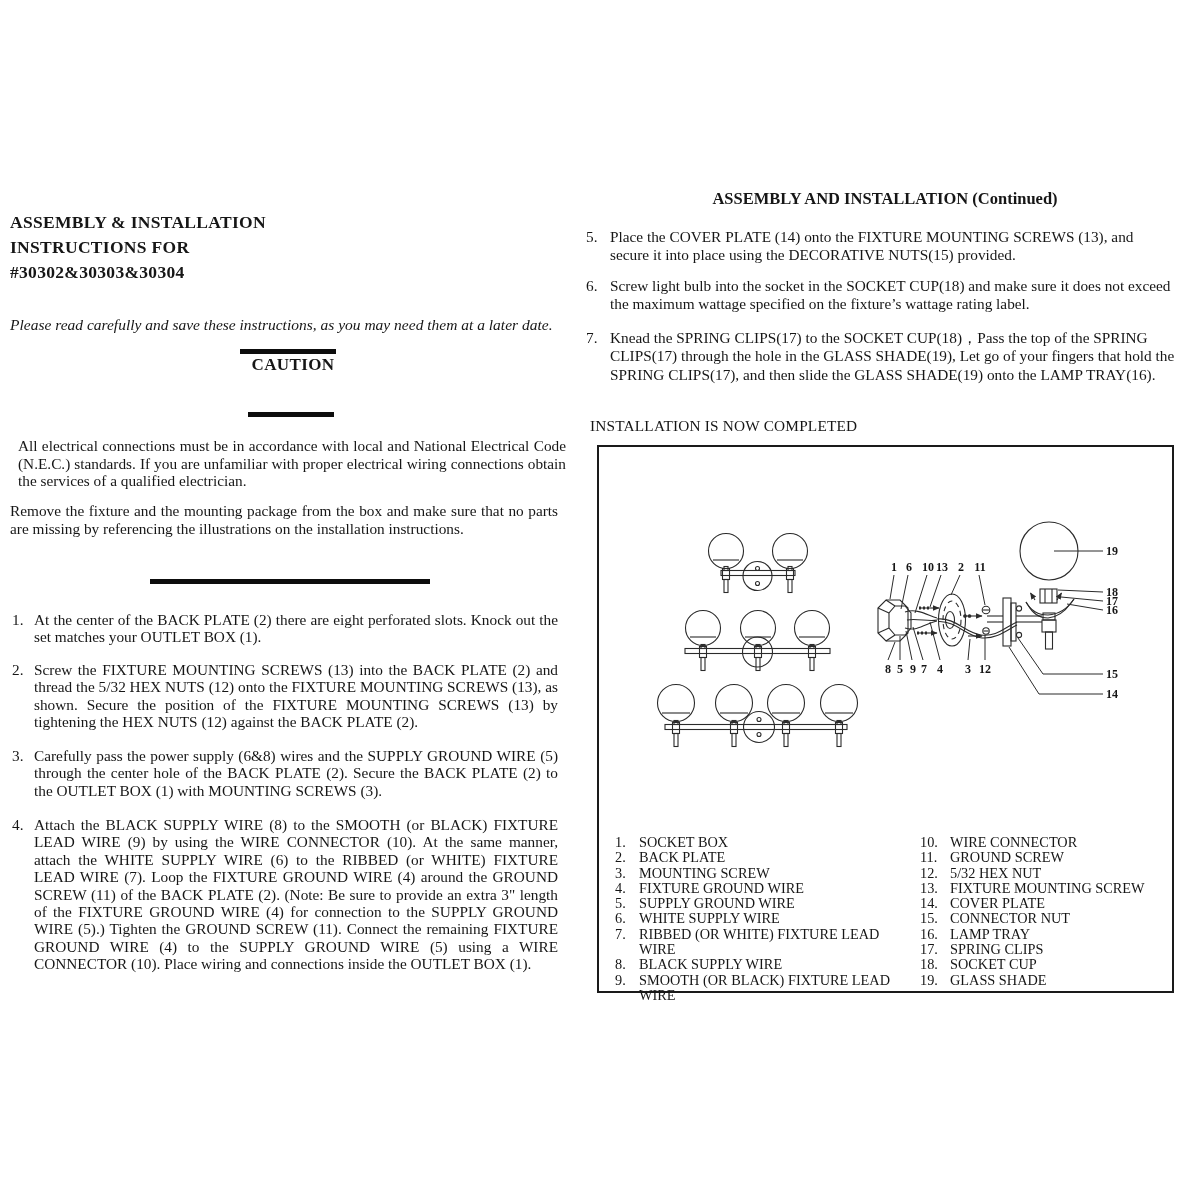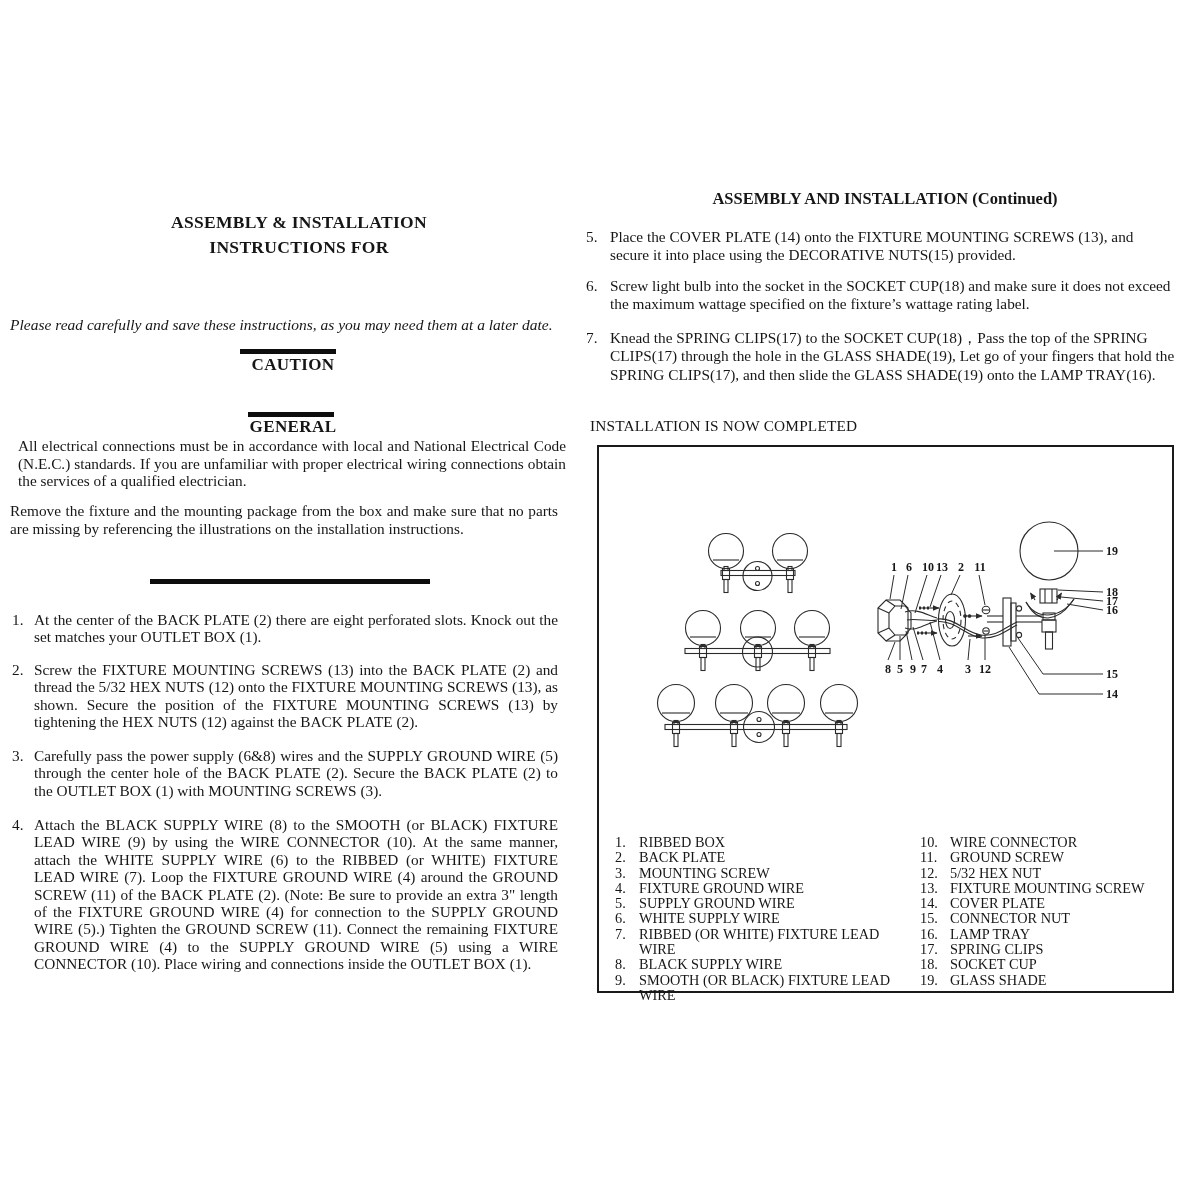--- a/index.html
+++ b/index.html
@@ -3,21 +3,21 @@
 <meta charset="utf-8">
 <style>
   html,body { margin:0; padding:0; background:#e8e8e8; }
   .page {
     position:relative; width:1200px; height:1200px; background:#ffffff;
     color:#161616; font-family:"Liberation Serif","DejaVu Serif",serif;
     overflow:hidden; margin:0 auto;
   }
   .abs { position:absolute; }
   
-  .doc-title { left:10px; top:210px; width:578px; text-align:center;
+  .doc-title { left:10px; top:210px; width:578px; text-align:left;
     font-weight:bold; font-size:17.5px; line-height:25px; letter-spacing:0.3px; }
   .intro { left:10px; top:316px; width:556px; font-style:italic; font-size:15.5px; line-height:18.5px;font-family:Liberation Serif, serif; }
   .bar { background:#0d0d0d; height:4.5px; }
   .bar-caution { left:240px; top:349px; width:96px; }
   .head { text-align:center; font-weight:bold; font-size:17px; letter-spacing:0.4px; }
   .head-caution { left:10px; top:355px; width:566px;text-align:center; }
   .para { font-size:15.3px; line-height:17.5px; }
   .p-caution { left:10px; top:378px; width:548px; }
   .bar-general { left:248px; top:412px; width:86px; }
   .head-general { left:10px; top:417px; width:566px; }
@@ -49,29 +49,29 @@
     font-size:12px; fill:#161616; stroke:none; }
 </style>
 </head>
 <body>
 
 <div class="page">
 
   <div class="abs doc-title">
     <div>ASSEMBLY &amp; INSTALLATION</div>
     <div>INSTRUCTIONS FOR</div>
+    <div>#30302&amp;30303&amp;30304</div>
   </div>
 
   <div class="abs intro">Please read carefully and save these instructions, as you may need them at a later date.</div>
 
   <div class="abs bar bar-caution"></div>
   <div class="abs head head-caution">CAUTION</div>
 
   <div class="abs bar bar-general"></div>
-  <div class="abs head head-general">GENERAL</div>
   <div class="abs para p-general">All electrical connections must be in accordance with local and National Electrical Code (N.E.C.) standards.  If you are unfamiliar with proper electrical wiring connections obtain the services of a qualified electrician.</div>
   <div class="abs para p-remove">Remove the fixture and the mounting package from the box and make sure that no parts are missing by referencing the illustrations on the installation instructions.</div>
 
   <div class="abs bar bar-assembly"></div>
 
   <div class="abs step step-l s1">
     <span class="step-num">1.</span>
     <span>At the center of the BACK PLATE (2) there are eight perforated slots.  Knock out the set matches your OUTLET BOX (1).</span>
   </div>
   <div class="abs step step-l s2">
@@ -284,21 +284,21 @@
         <text class="callout" x="507" y="158">17</text>
         <text class="callout" x="507" y="167">16</text>
         <text class="callout" x="507" y="231">15</text>
         <text class="callout" x="507" y="251">14</text>
       </g>
     </svg>
 
     <div class="plist plist-left">
       <div class="prow">
           <span class="pnum">1.</span>
-          <span class="pname">RIBBED BOX</span>
+          <span class="pname">SOCKET BOX</span>
         </div>
       <div class="prow">
           <span class="pnum">2.</span>
           <span class="pname">BACK PLATE</span>
         </div>
       <div class="prow">
           <span class="pnum">3.</span>
           <span class="pname">MOUNTING SCREW</span>
         </div>
       <div class="prow">

